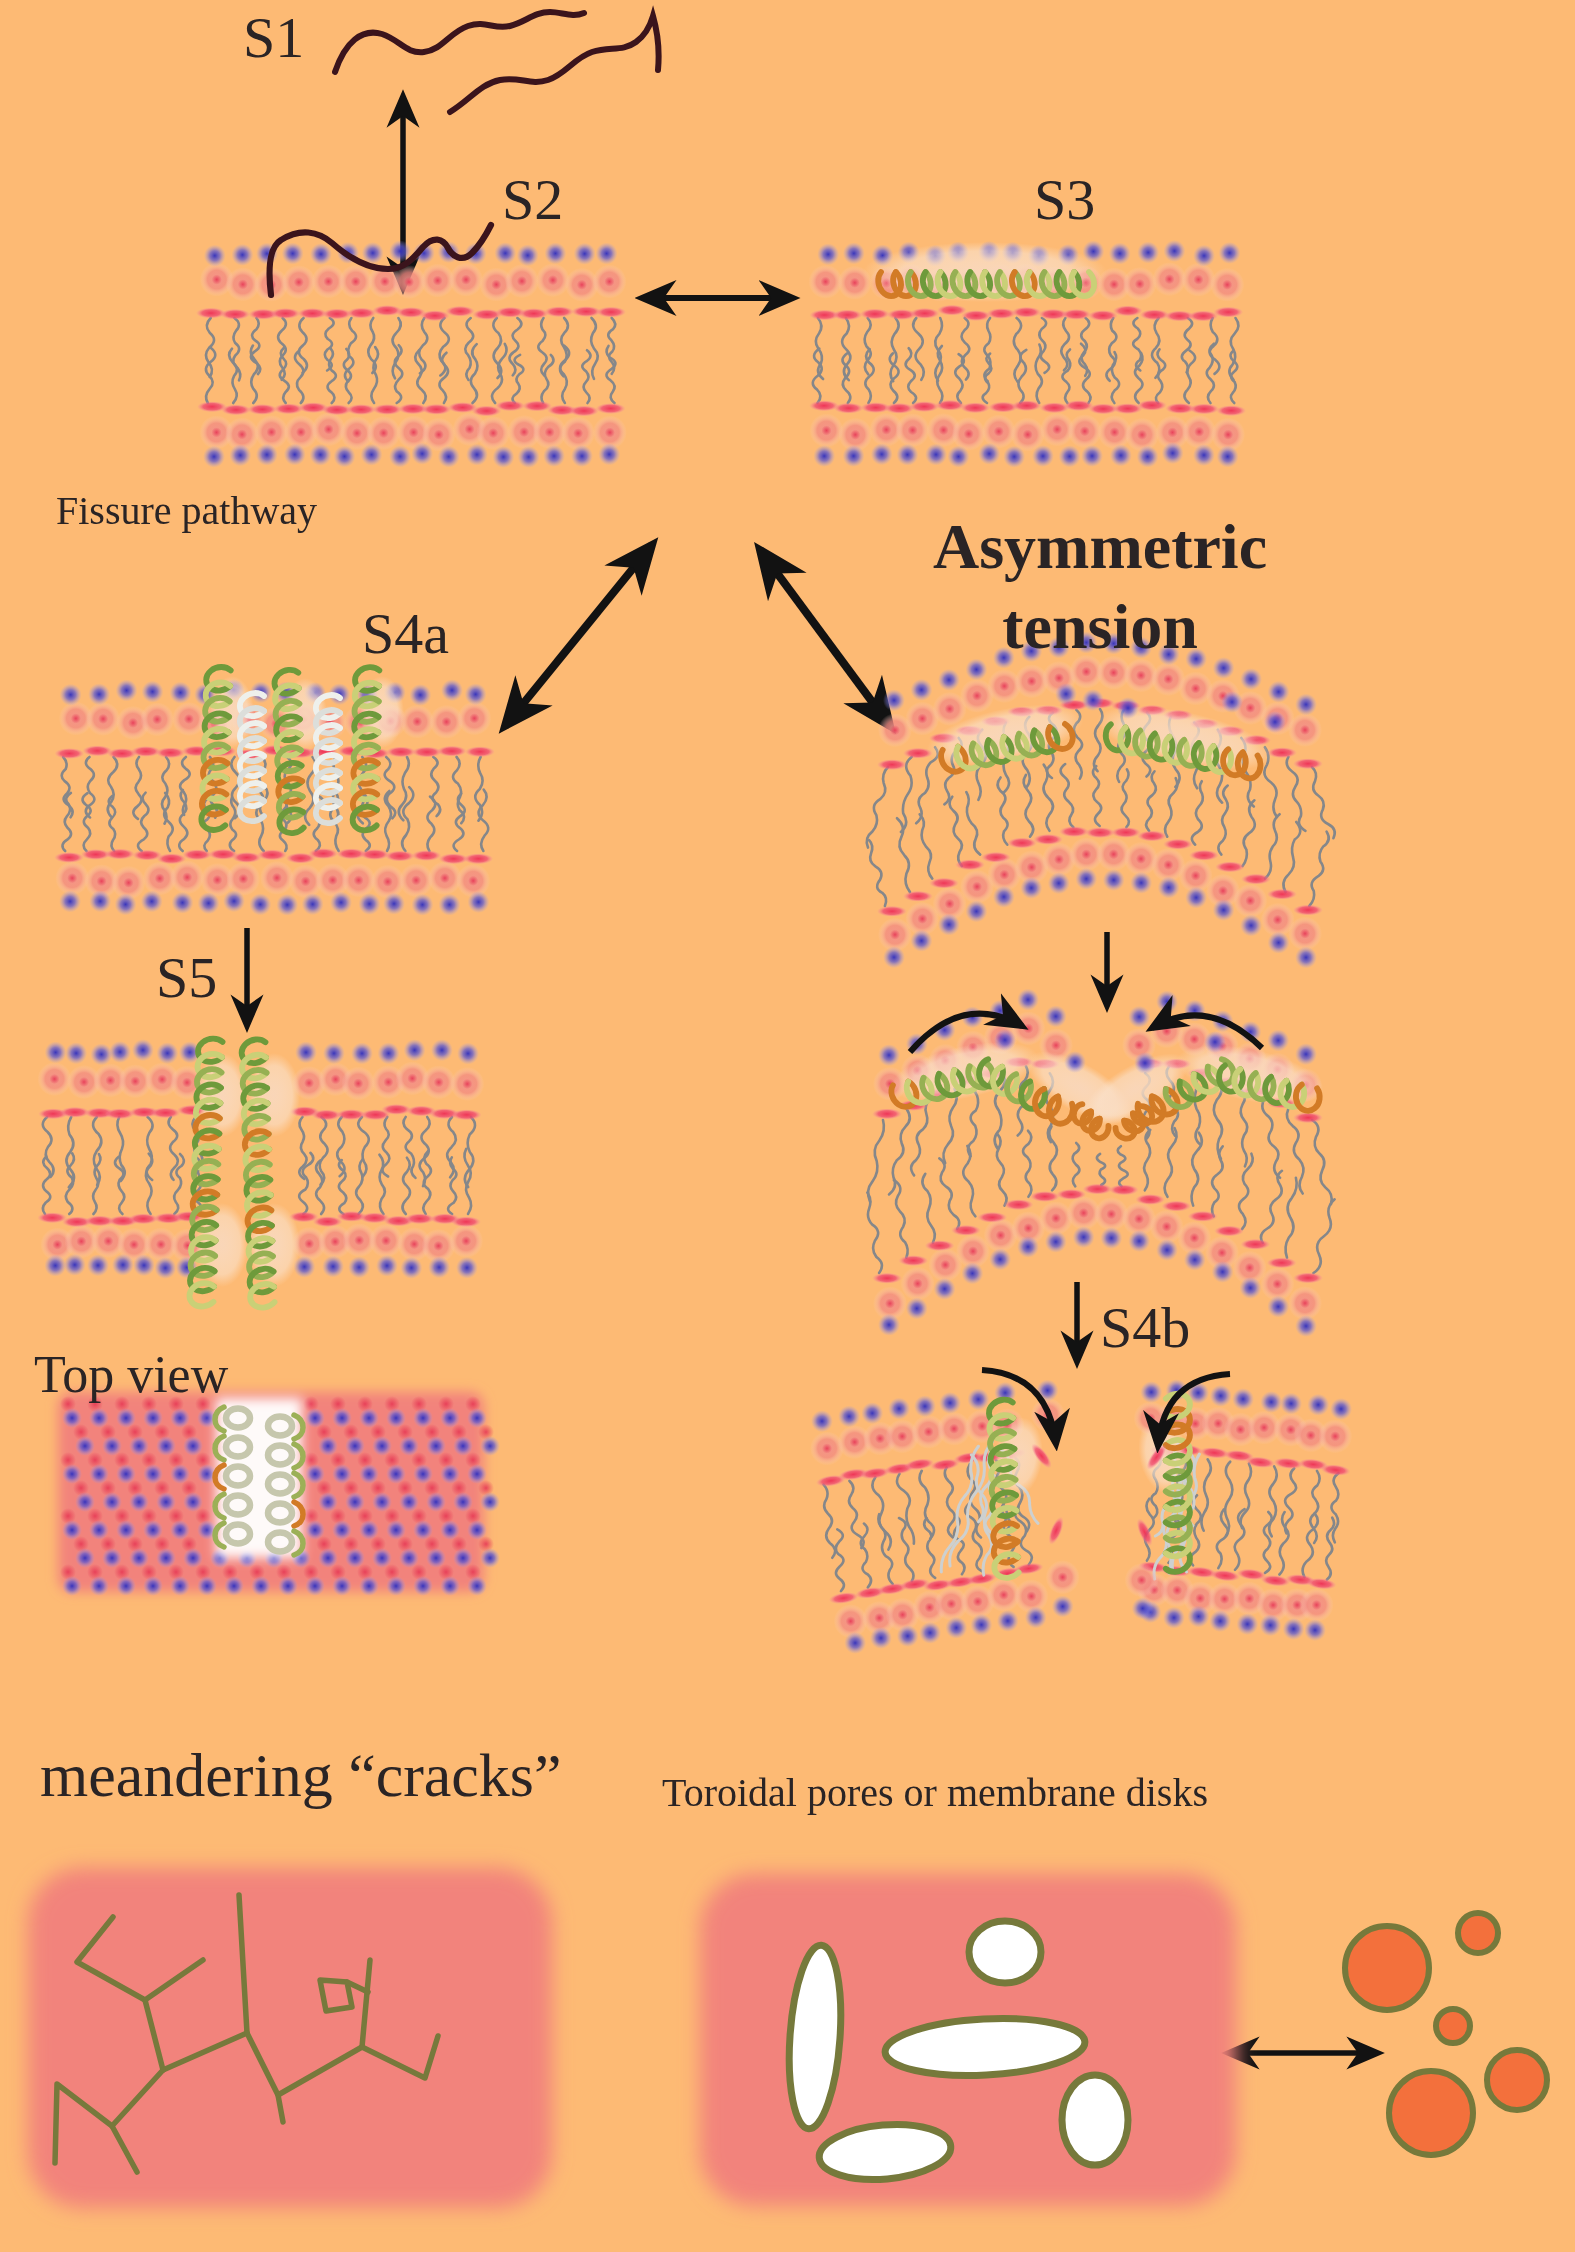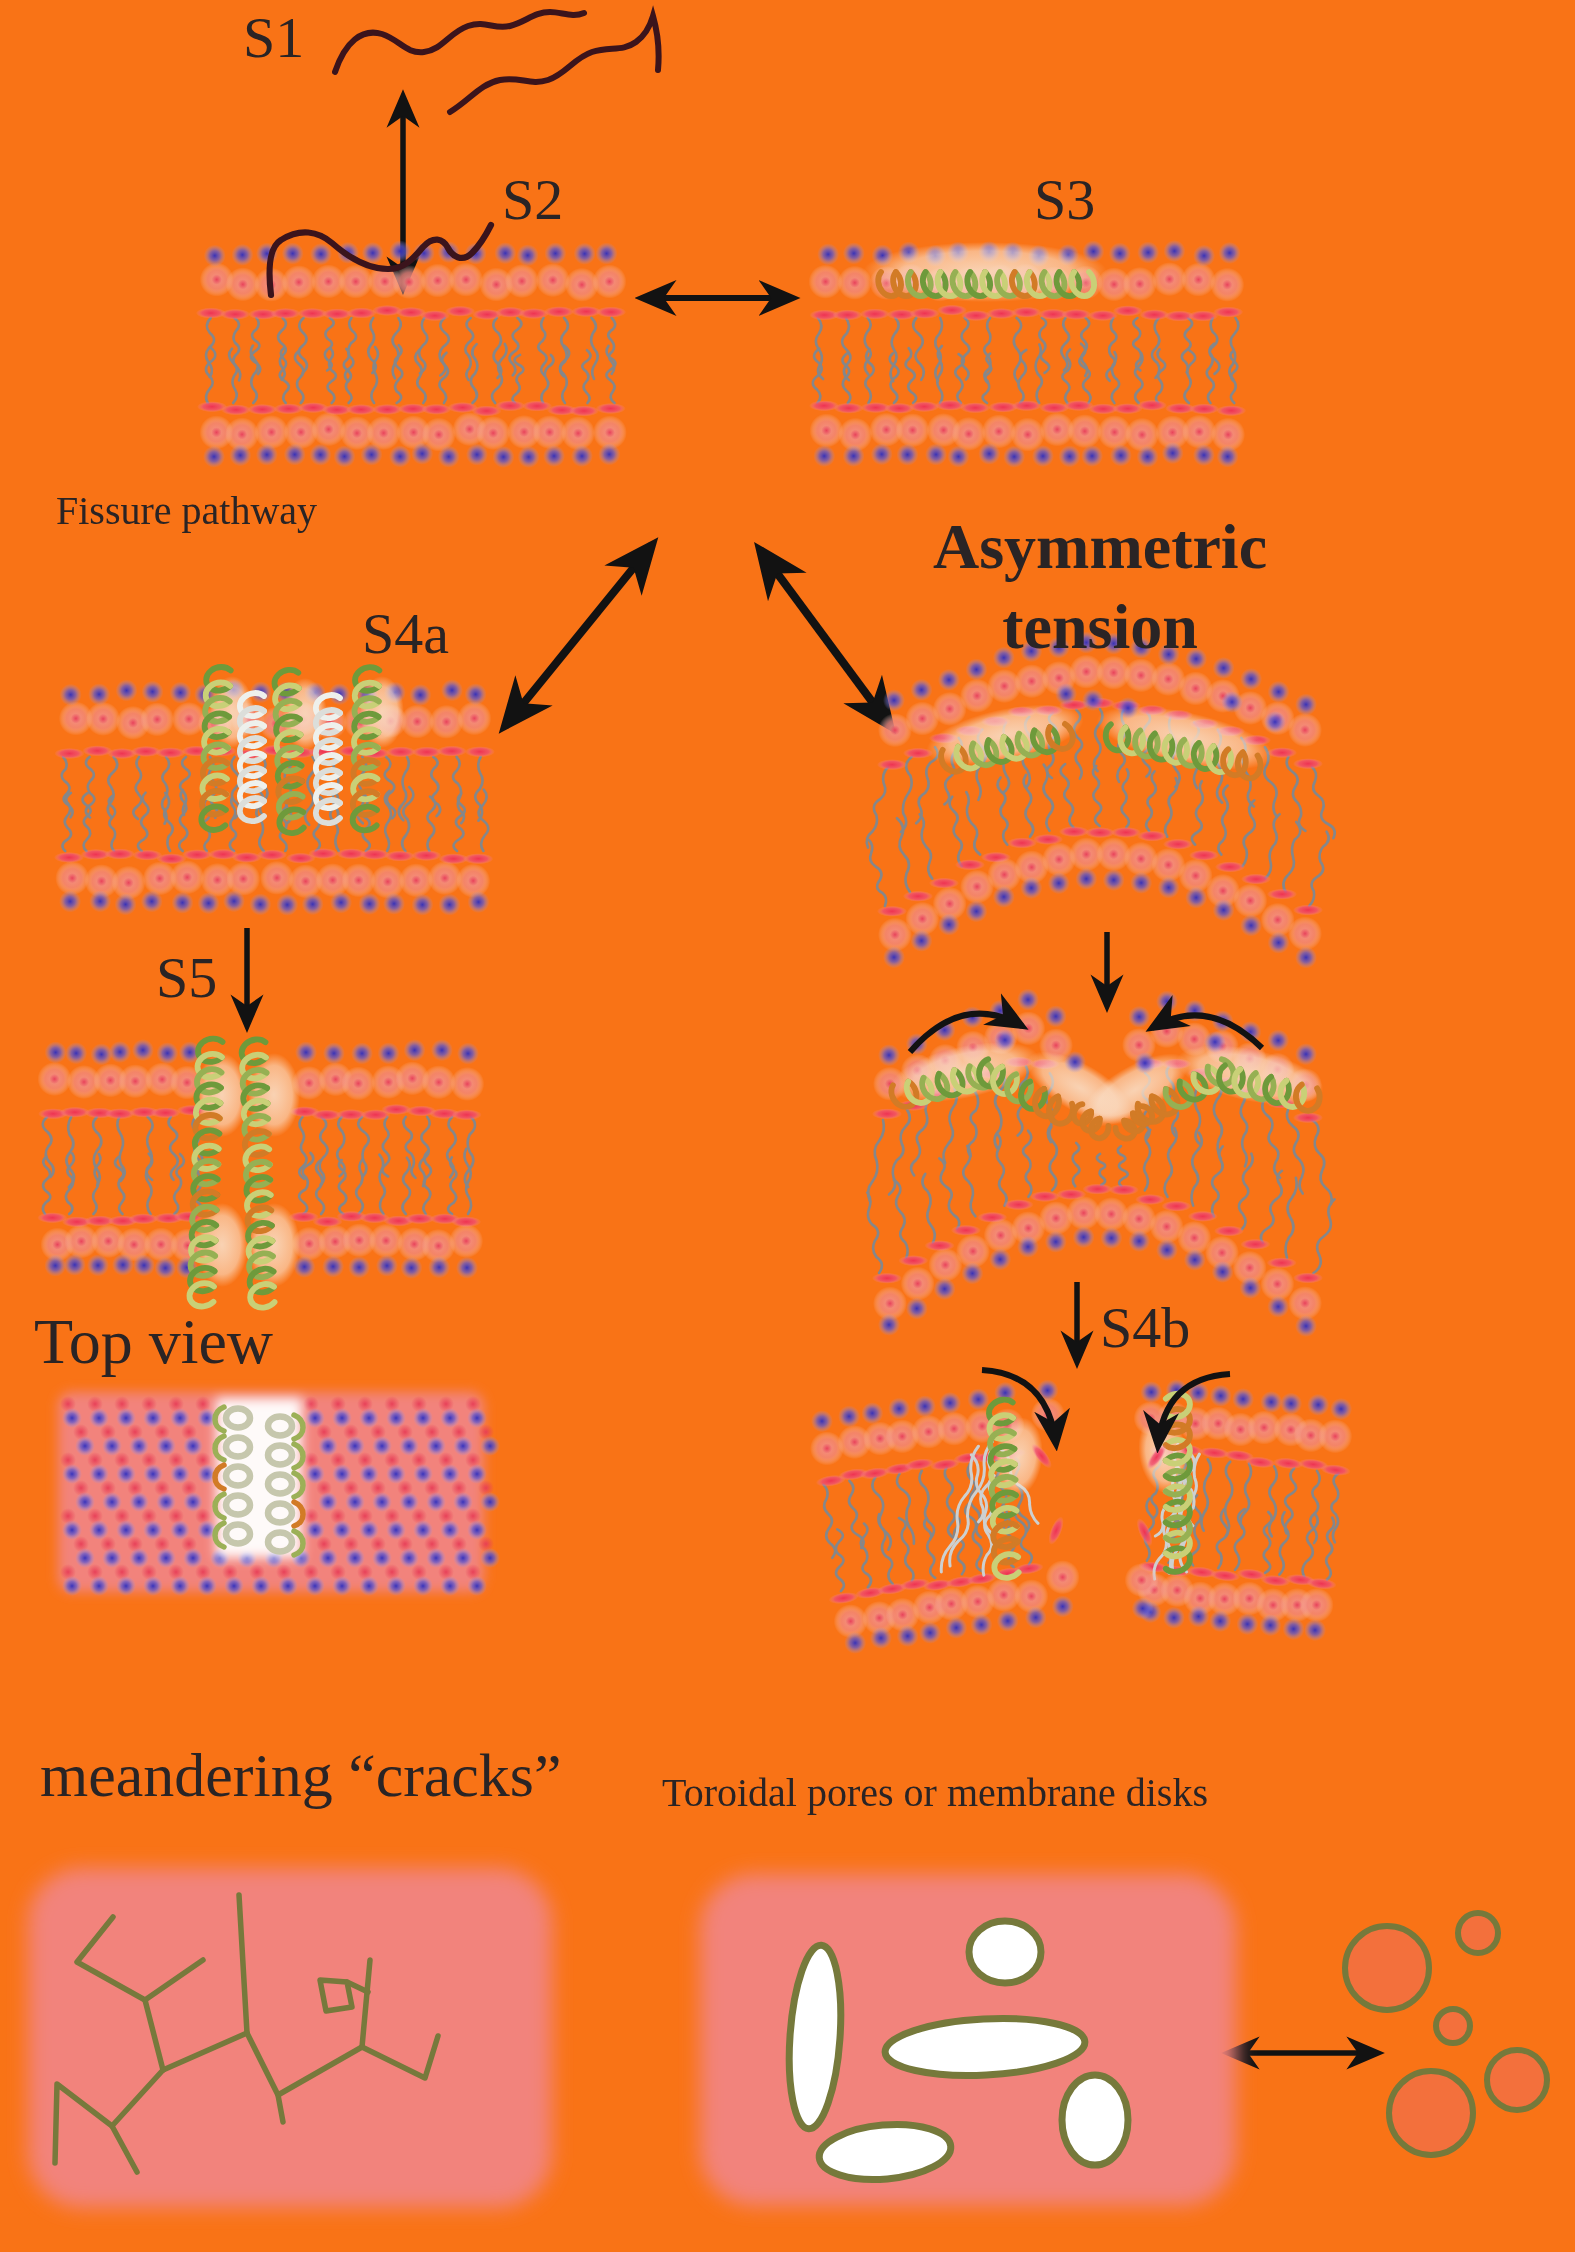--- a/index.html
+++ b/index.html
@@ -1,20 +1,20 @@
 <!DOCTYPE html>
 <html><head>
 <meta charset="utf-8">
 <style>
   html,body{margin:0;padding:0;background:#ffffff;}
-  #stage{position:relative;width:1575px;height:2252px;background:#f97316;overflow:hidden;
+  #stage{position:relative;width:1575px;height:2252px;background:#fdba74;overflow:hidden;
          font-family:"Liberation Serif","DejaVu Serif",serif;}
   #art{position:absolute;left:0;top:0;}
   .lbl{position:absolute;color:#2a2425;white-space:nowrap;line-height:1.05;}
-  .fs58{font-size:58px;} .fs60{font-size:40px;} .fs62{font-size:62px;} .fs64{font-size:64px;}
+  .fs58{font-size:58px;} .fs60{font-size:40px;} .fs62{font-size:62px;} .fs64{font-size:52px;margin-top:40px;}
   #asym-block{position:absolute;left:840px;top:507px;width:520px;text-align:center;
               color:#2a2425;font-size:64px;line-height:1.25;font-weight:bold;}
 </style>
 </head>
 <body>
 
 <div id="stage">
   <svg id="art" width="1575" height="2252" viewBox="0 0 1575 2252">
       <defs>
         <radialGradient id="gBlue">

